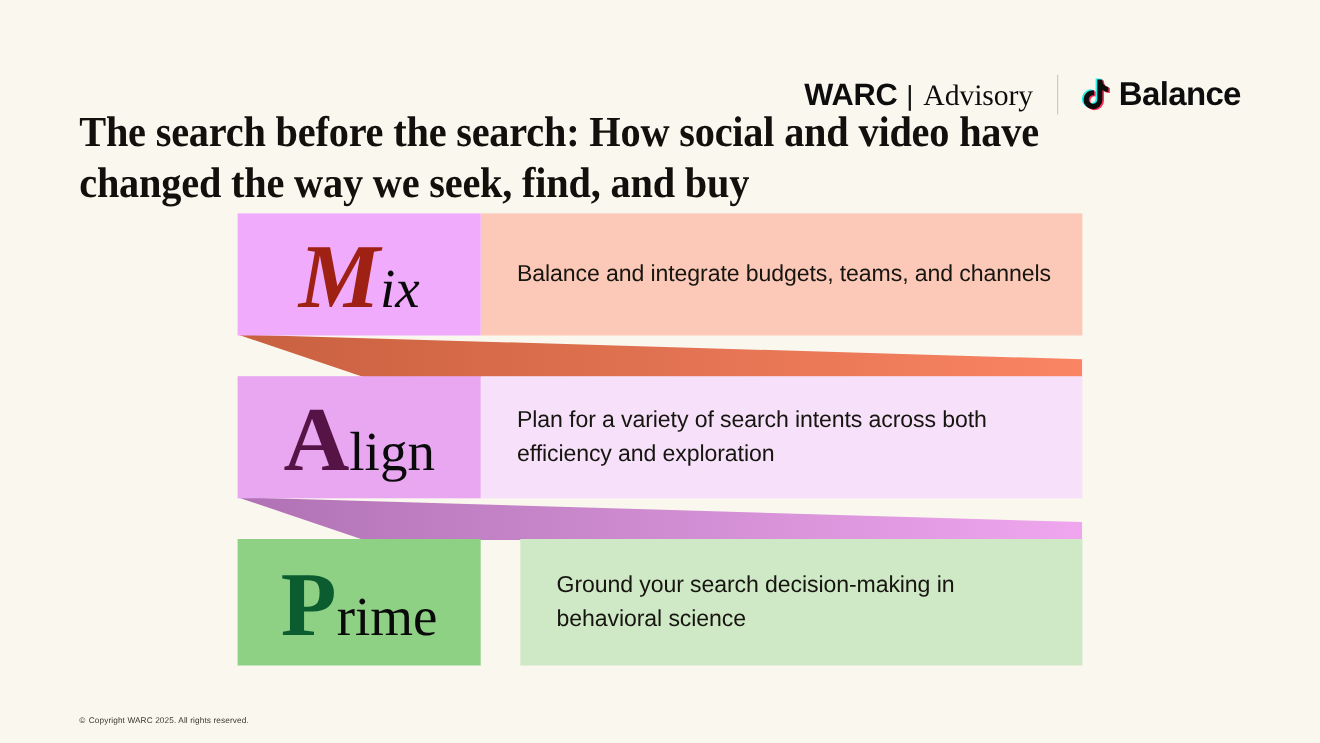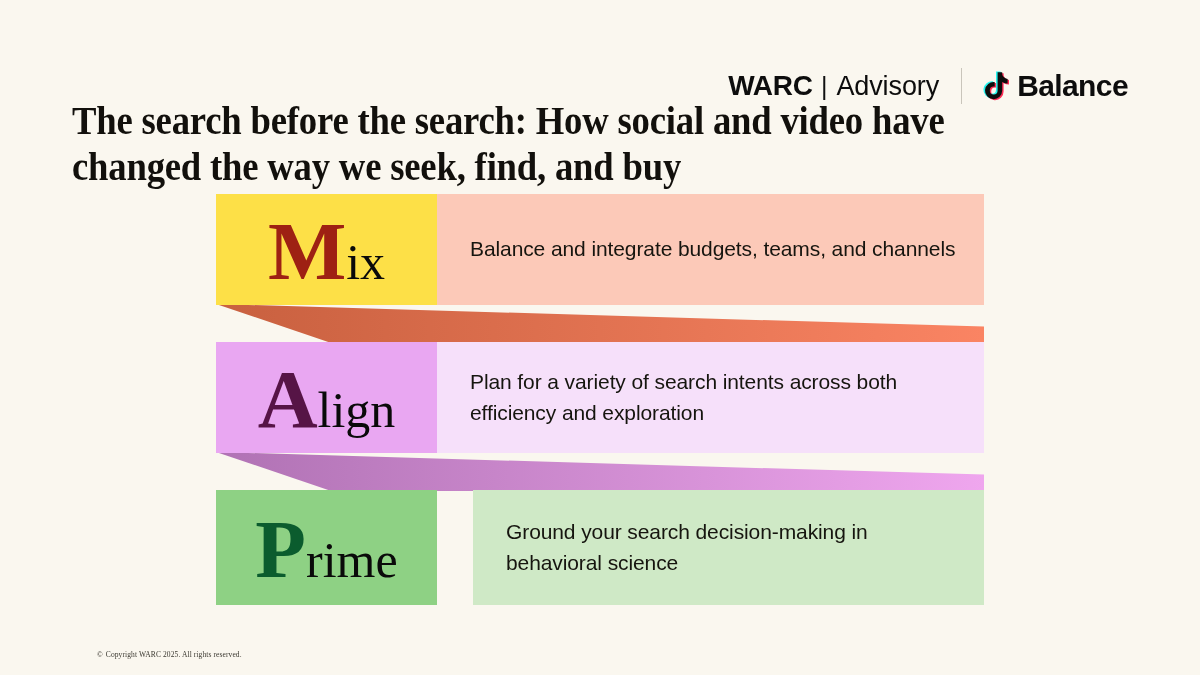--- a/index.html
+++ b/index.html
@@ -38,21 +38,21 @@
     font-size: 28px;
     letter-spacing: -0.2px;
   }
   .warc-pipe {
     font-size: 25px;
     font-weight: 400;
     margin: 0 9px 0 8px;
     color: #111;
   }
   .advisory-word {
-    font-family: Liberation Sans, sans-serif;
+    font-family: Liberation Serif, serif;
     font-weight: 400;
     font-size: 27px;
     letter-spacing: -0.1px;
   }
   .logo-divider {
     width: 1px;
     height: 36px;
     background: #c9c5bb;
     margin: 0 20px 0 22px;
     align-self: center;
@@ -162,21 +162,21 @@
     position: absolute;
     left: 0;
     width: 768px;
     height: 39px;
     z-index: 1;
     clip-path: polygon(0 0, 100% 58%, 100% 100%, 15% 100%);
   }
 
   
   #band-mix          { top: 0; }
-  #band-mix .band-word { background: #fde047; }
+  #band-mix .band-word { background: #f0abfc; font-style: italic; }
   #band-mix .band-desc { background: #fcc9b8; }
   #band-mix .word-cap  { color: #9e2113; }
   #connector-mix     { top: 110px;
                        background: linear-gradient(to right, #c8603f, #fa8463); }
 
   
   #band-align          { top: 148px; }
   #band-align .band-word { background: #e9a7f2; }
   #band-align .band-desc { background: #f6e0fa; }
   #band-align .word-cap  { color: #561446; }
@@ -187,25 +187,24 @@
   #band-prime          { top: 296px; height: 115px; }
   #band-prime .band-word { background: #8ed184; }
   #band-prime .band-desc { background: #cfe9c6; margin-left: 36px; }
   #band-prime .word-cap  { color: #0b5c2e; }
 
   
   .footer {
     position: absolute;
     left: 72px;
     bottom: 16px;
-    font-family: Liberation Serif, serif;
+    font-family: Liberation Sans, sans-serif;
     font-size: 7.5px;
     color: #3a3830;
     letter-spacing: 0.1px;
-    margin-left: 25px;
   }
   .footer .mark { margin-right: 3px; }
 </style>
 </head>
 <body>
 
 <div class="logo-bar">
 
   <div class="warc-lockup">
     <span class="warc-word">WARC</span>

